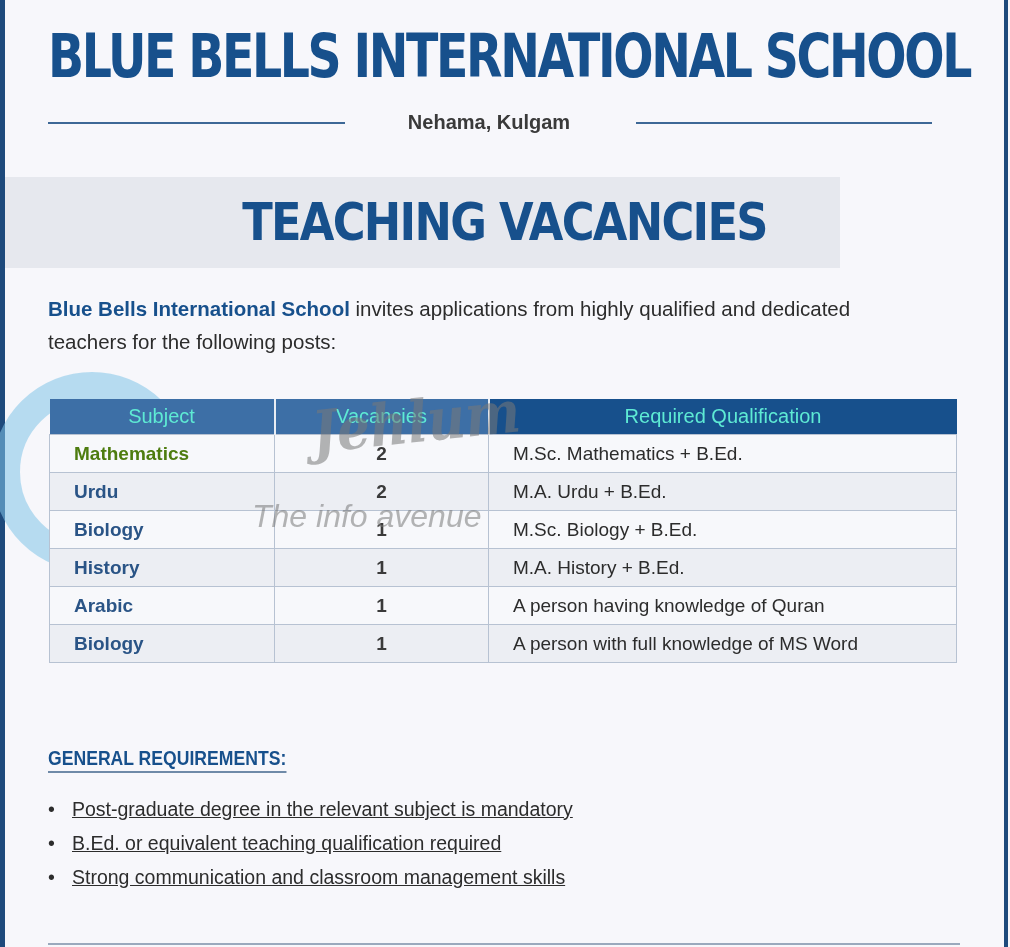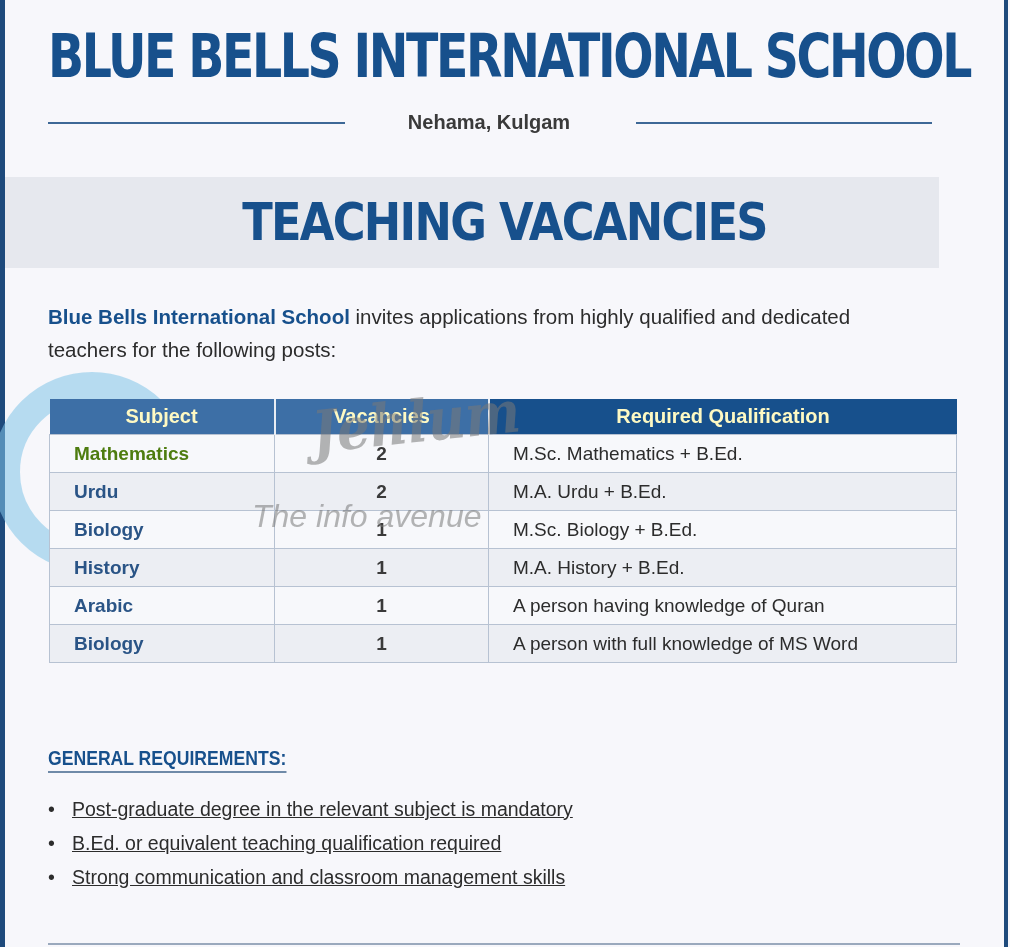--- a/index.html
+++ b/index.html
@@ -21,50 +21,50 @@
   }
   .loc-row { position: absolute; left: 48px; top: 104px; width: 884px; height: 36px; }
   .loc-line-left { position: absolute; left: 0; top: 18px; width: 297px; height: 2px; background: #3d6896; }
   .loc-line-right { position: absolute; right: 0; top: 18px; width: 296px; height: 2px; background: #3d6896; }
   .location {
     position: absolute; left: 316px; width: 250px; text-align: center; top: 0;
     font-size: 20px; font-weight: bold; color: #3a3a3a; line-height: 36px;
   }
 
   .banner {
-    position: absolute; left: 5px; top: 177px; width: 934px; height: 91px;
+    position: absolute; left: 5px; top: 177px; width: 835px; height: 91px;
     background: #e6e8ee;
   }
   .banner-title {
     position: absolute; left: 0; width: 999px; top: 10px; text-align: center;
     font-family: "DejaVu Sans", sans-serif; font-weight: bold;
     font-size: 52px; letter-spacing: -2px; color: #17508c; line-height: 70px;
     transform: scaleX(0.86);
   }
 
   .intro {
-    position: absolute; left: 48px; top: 300px; width: 880px;
+    position: absolute; left: 48px; top: 292px; width: 880px;
     font-size: 20.5px; line-height: 33px; color: #2c2c2c;
   }
   .intro b { color: #17508c; }
 
   .circle-logo {
     position: absolute; left: -8px; top: 372px; width: 200px; height: 200px;
     border-radius: 50%;
     border: 28px solid rgba(130, 196, 232, 0.55);
     box-sizing: border-box;
   }
 
   table.vac {
     position: absolute; left: 49px; top: 399px;
     width: 908px; border-collapse: collapse;
     font-size: 19px;
   }
   table.vac th {
-    background: #3d6fa6; color: #fef9c3; font-weight: bold;
+    background: #3d6fa6; color: #5eead4; font-weight: normal;
     height: 35px; padding: 0; font-size: 20px;
     border-right: 2px solid #e8edf4;
   }
   table.vac th:last-child { background: #17508c; border-right: none; }
   table.vac td {
     height: 37px; padding: 0 0 0 24px; border: 1px solid #b7c2d2;
     color: #2c2c2c;
   }
   table.vac tr:nth-child(even) td { background: #eceef3; }
   table.vac tr:nth-child(odd) td { background: #f7f8fb; }

